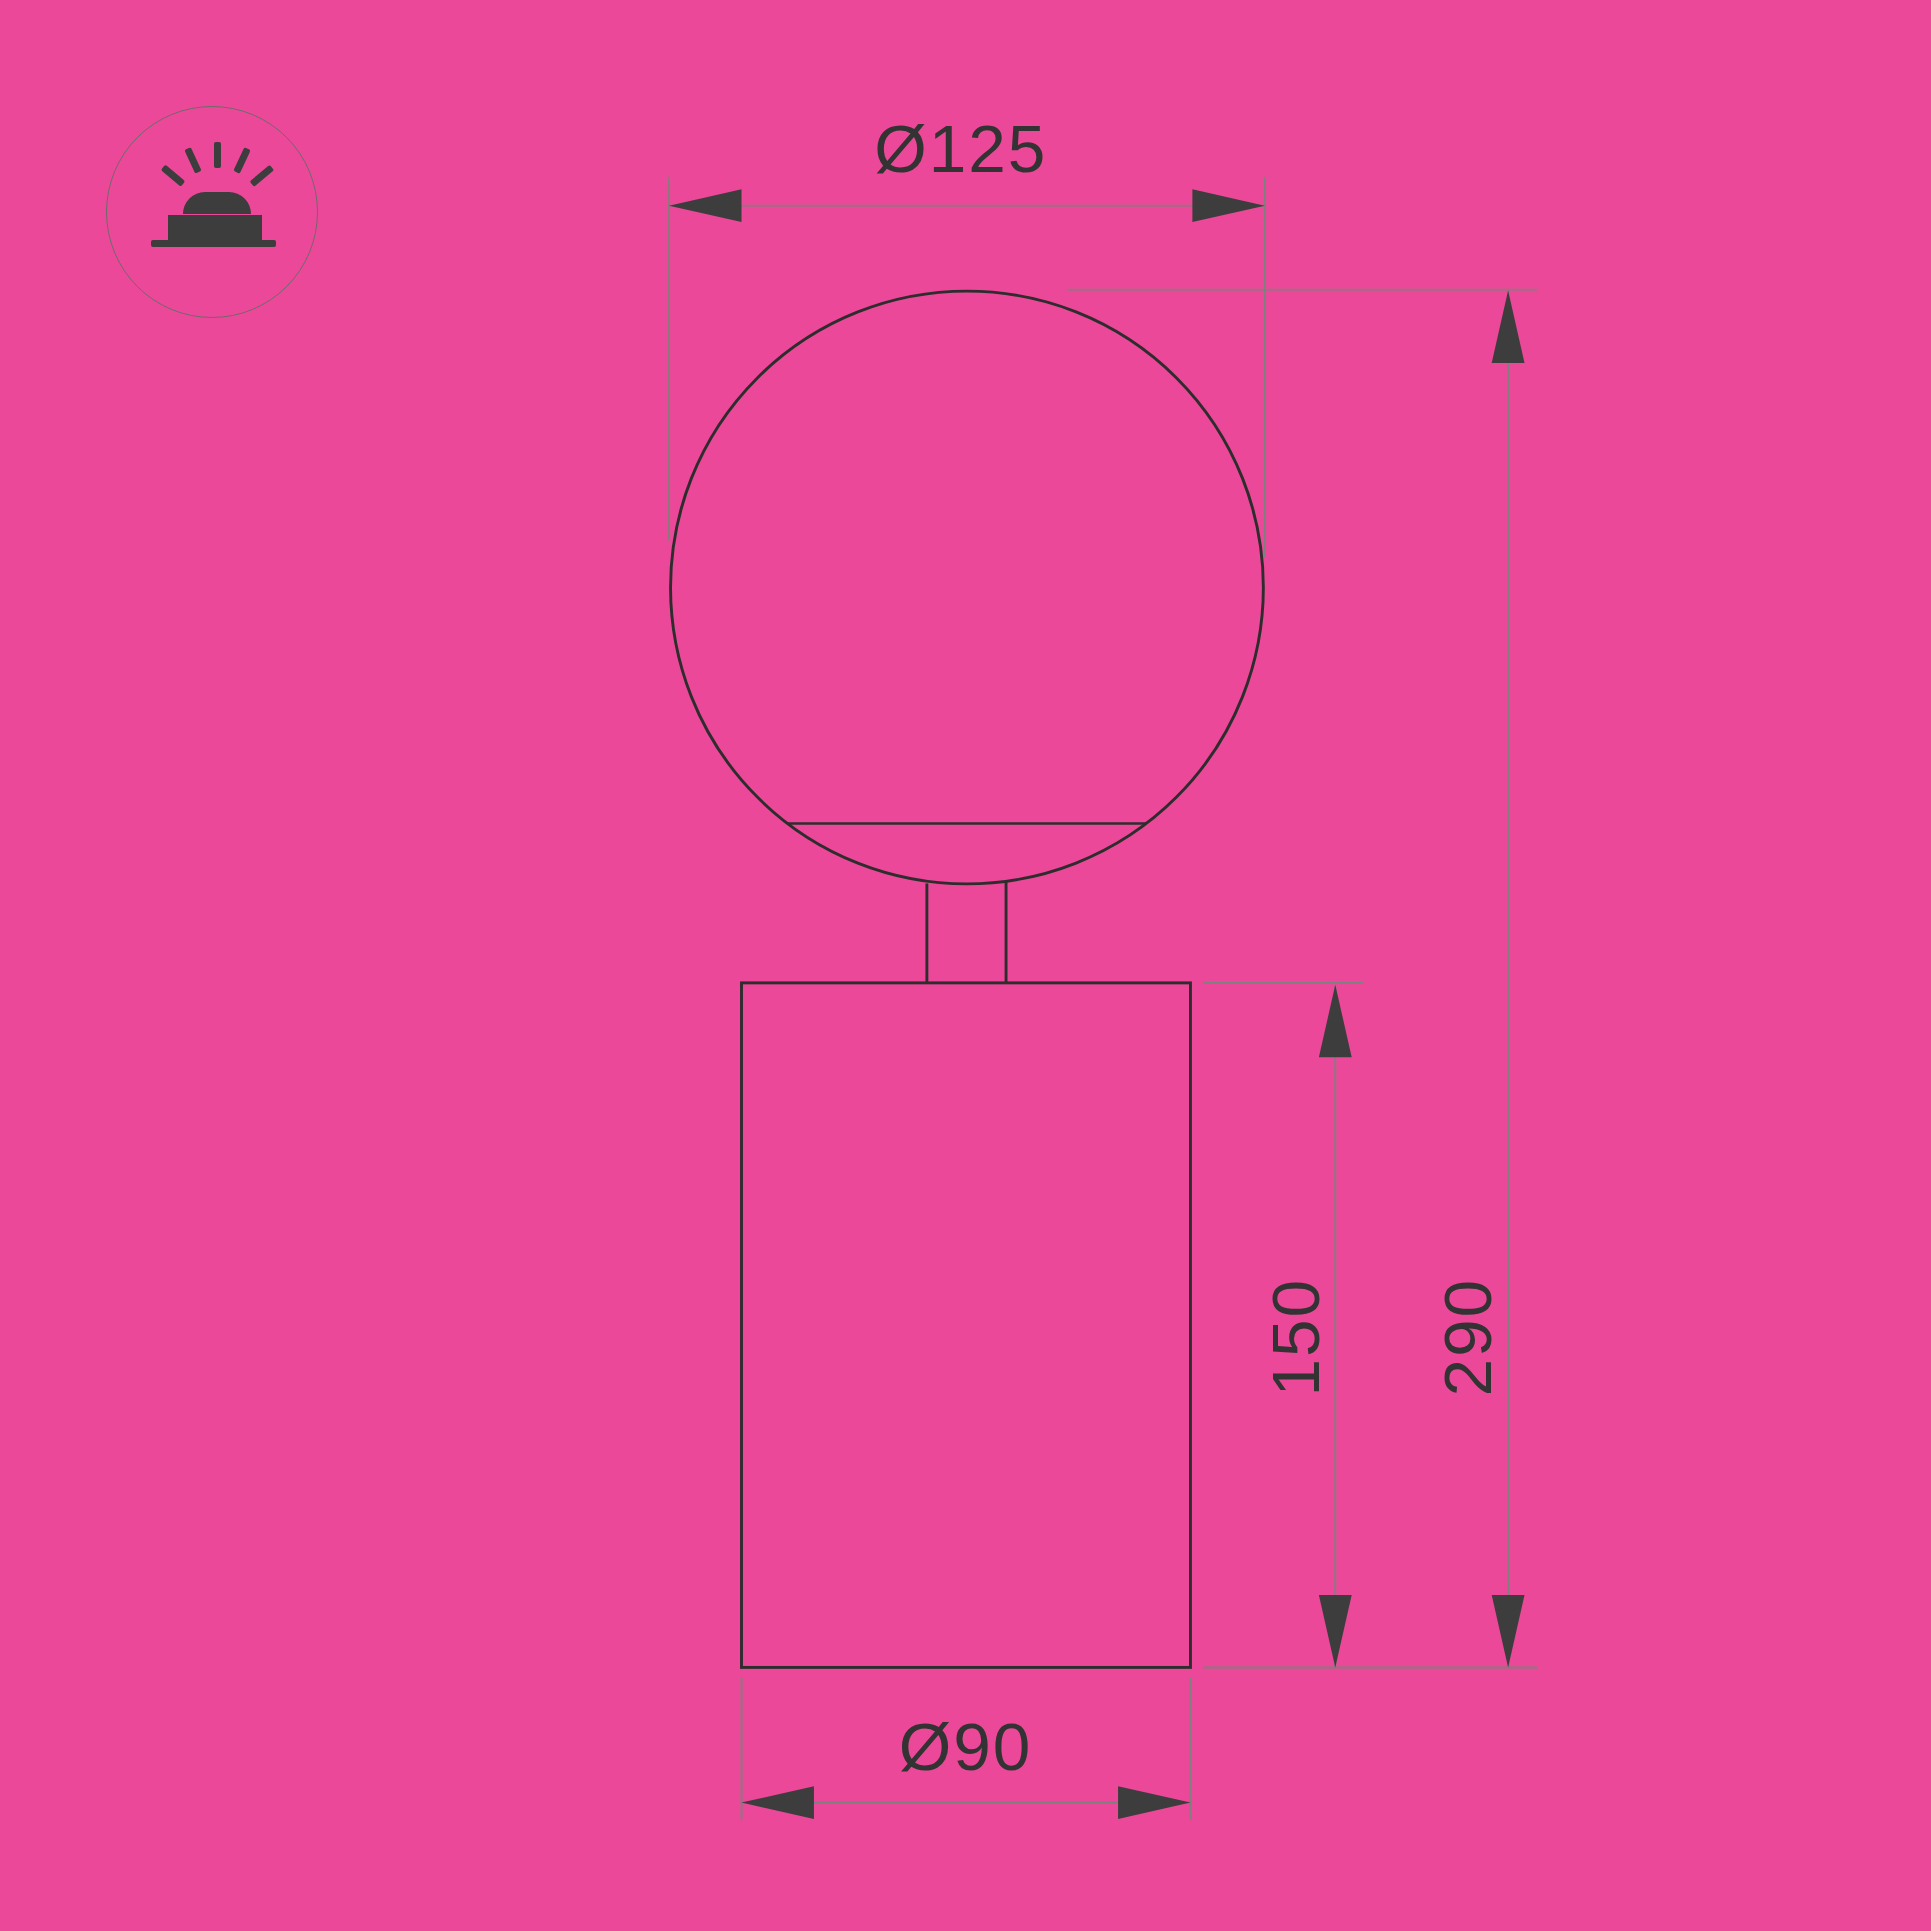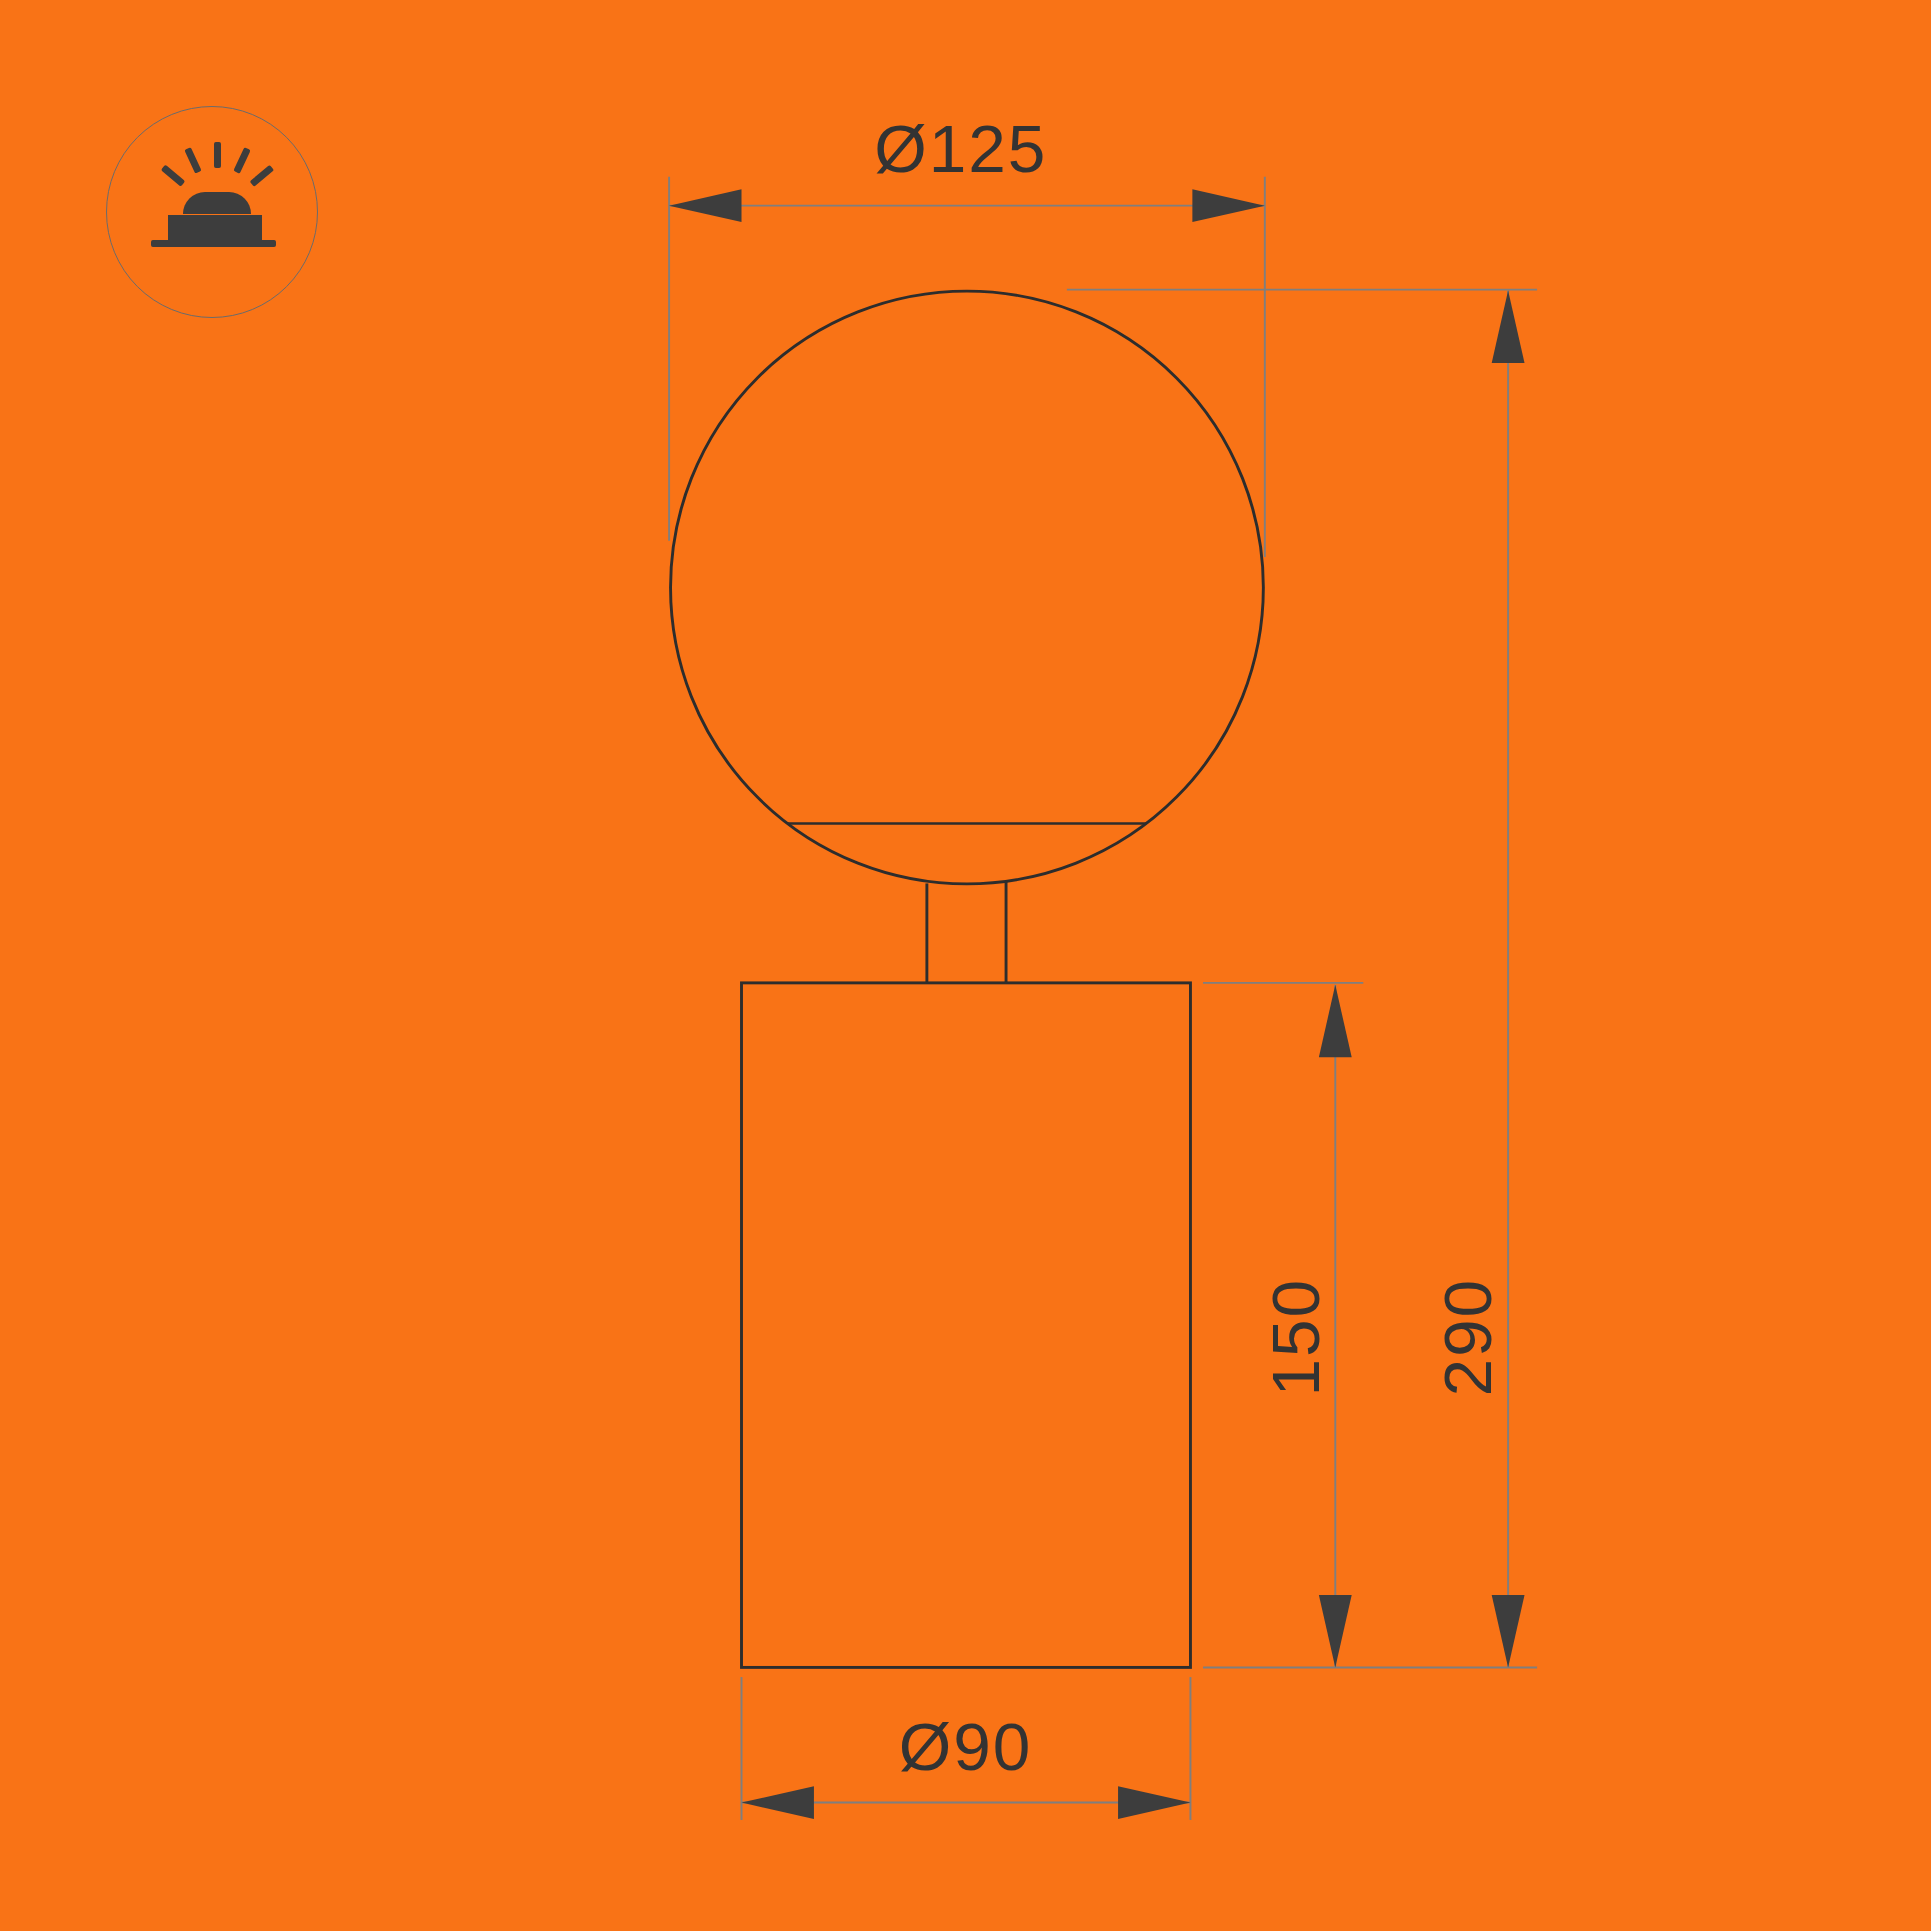--- a/index.html
+++ b/index.html
@@ -1,19 +1,19 @@
 <!DOCTYPE html>
 <html><head>
 <meta charset="utf-8">
 <style>
   html,body{margin:0;padding:0;background:#ffffff;}
   #canvas{
     position:relative;
     width:1931px;height:1931px;
-    background:#f97316;
+    background:#ec4899;
     font-family:"Liberation Sans", sans-serif;
     overflow:hidden;
   }
   
   .icon-badge{
     position:absolute;left:106px;top:106px;
     width:212px;height:212px;
     border:1.9px solid #6b6b6b;border-radius:50%;
     box-sizing:border-box;
   }

